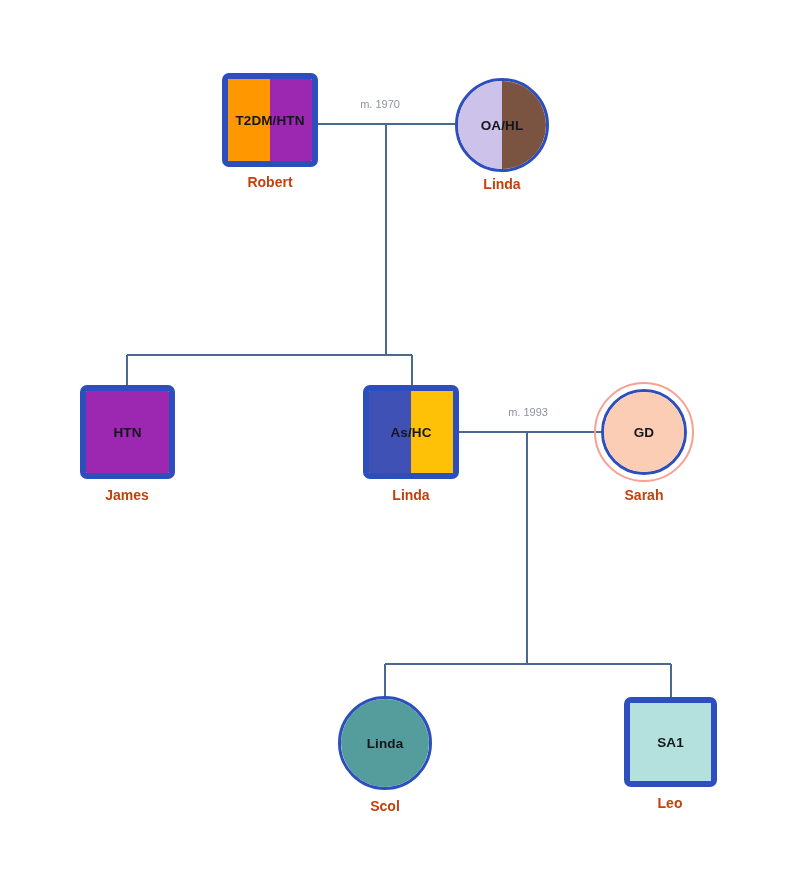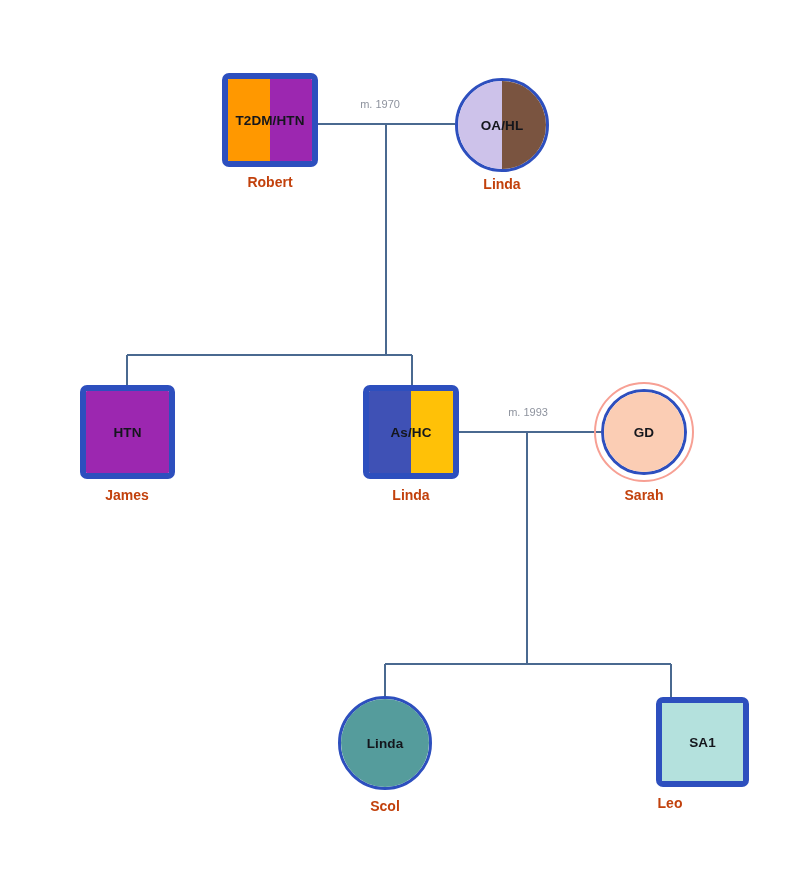--- a/index.html
+++ b/index.html
@@ -167,21 +167,21 @@
       <div class="node" style="left: 338px; top: 696px; width: 94px; height: 94px;">
         <div class="shape shape-circle" style="width: 94px; height: 94px; border-color: rgb(45, 79, 190);">
           <div class="halves">
             <div class="half" style="background: rgb(85, 156, 156);"></div>
             <div class="half" style="background: rgb(85, 156, 156);"></div>
           </div>
           <div class="abbr">Linda</div>
         </div>
       </div>
       <div class="name" style="left: 285px; top: 798px;">Scol</div>
-      <div class="node" style="left: 624px; top: 697px; width: 93px; height: 90px; margin-left: 32px;">
+      <div class="node" style="left: 624px; top: 697px; width: 93px; height: 90px;">
         <div class="shape shape-square" style="width: 93px; height: 90px; border-color: rgb(45, 79, 190);">
           <div class="halves">
             <div class="half" style="background: rgb(180, 225, 221);"></div>
             <div class="half" style="background: rgb(180, 225, 221);"></div>
           </div>
           <div class="abbr">SA1</div>
         </div>
       </div>
       <div class="name" style="left: 570px; top: 795px;">Leo</div>
     </div>

